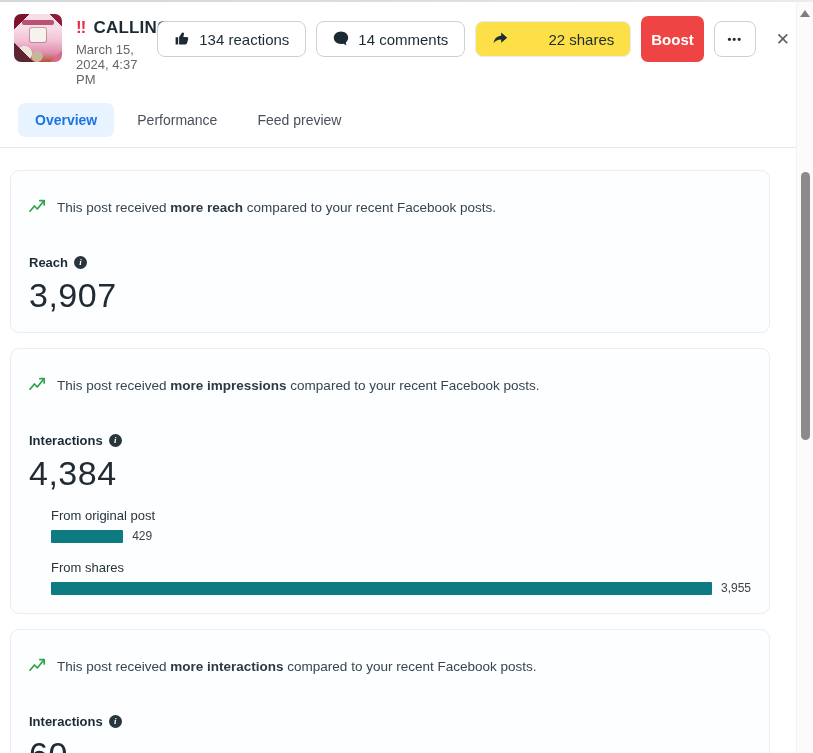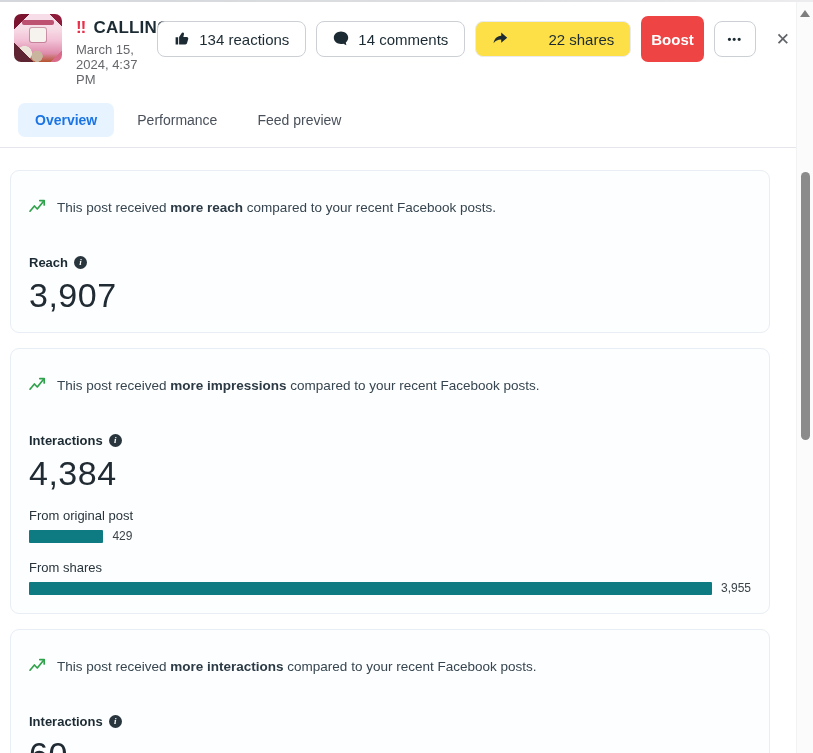--- a/index.html
+++ b/index.html
@@ -111,21 +111,21 @@
   }
   .info-icon {
     width: 13px; height: 13px; border-radius: 50%; background: #29353d;
     color: #fff; font-size: 9px; font-weight: bold;
     font-family: "Liberation Serif", serif; font-style: italic;
     display: inline-flex; align-items: center; justify-content: center;
     cursor: pointer; line-height: 1;
   }
   .big-number { font-size: 34px; font-weight: 300; color: #202b33; margin-top: 8px; line-height: 1.05; letter-spacing: .5px; }
 
-  .bar-section { margin-top: 17px; }
+  .bar-section { margin-top: 17px; margin-left: 22px; }
   .bar-label { font-size: 13px; color: #28343c; }
   .bar-row { display: flex; align-items: center; margin-top: 6px; }
   .bar { height: 13px; background: #0e7b82; border-radius: 1px; }
   .bar-value { font-size: 12px; color: #3b4348; margin-left: 9px; white-space: nowrap; }
 
   .metrics-row { display: flex; margin-top: 2px; }
   .metric-col .metric-label { margin-top: 20px; }
   .metric-col:nth-child(1) { width: 237px; }
   .metric-col:nth-child(2) { width: 185px; }
   .metric-col:nth-child(3) { width: 160px; }

